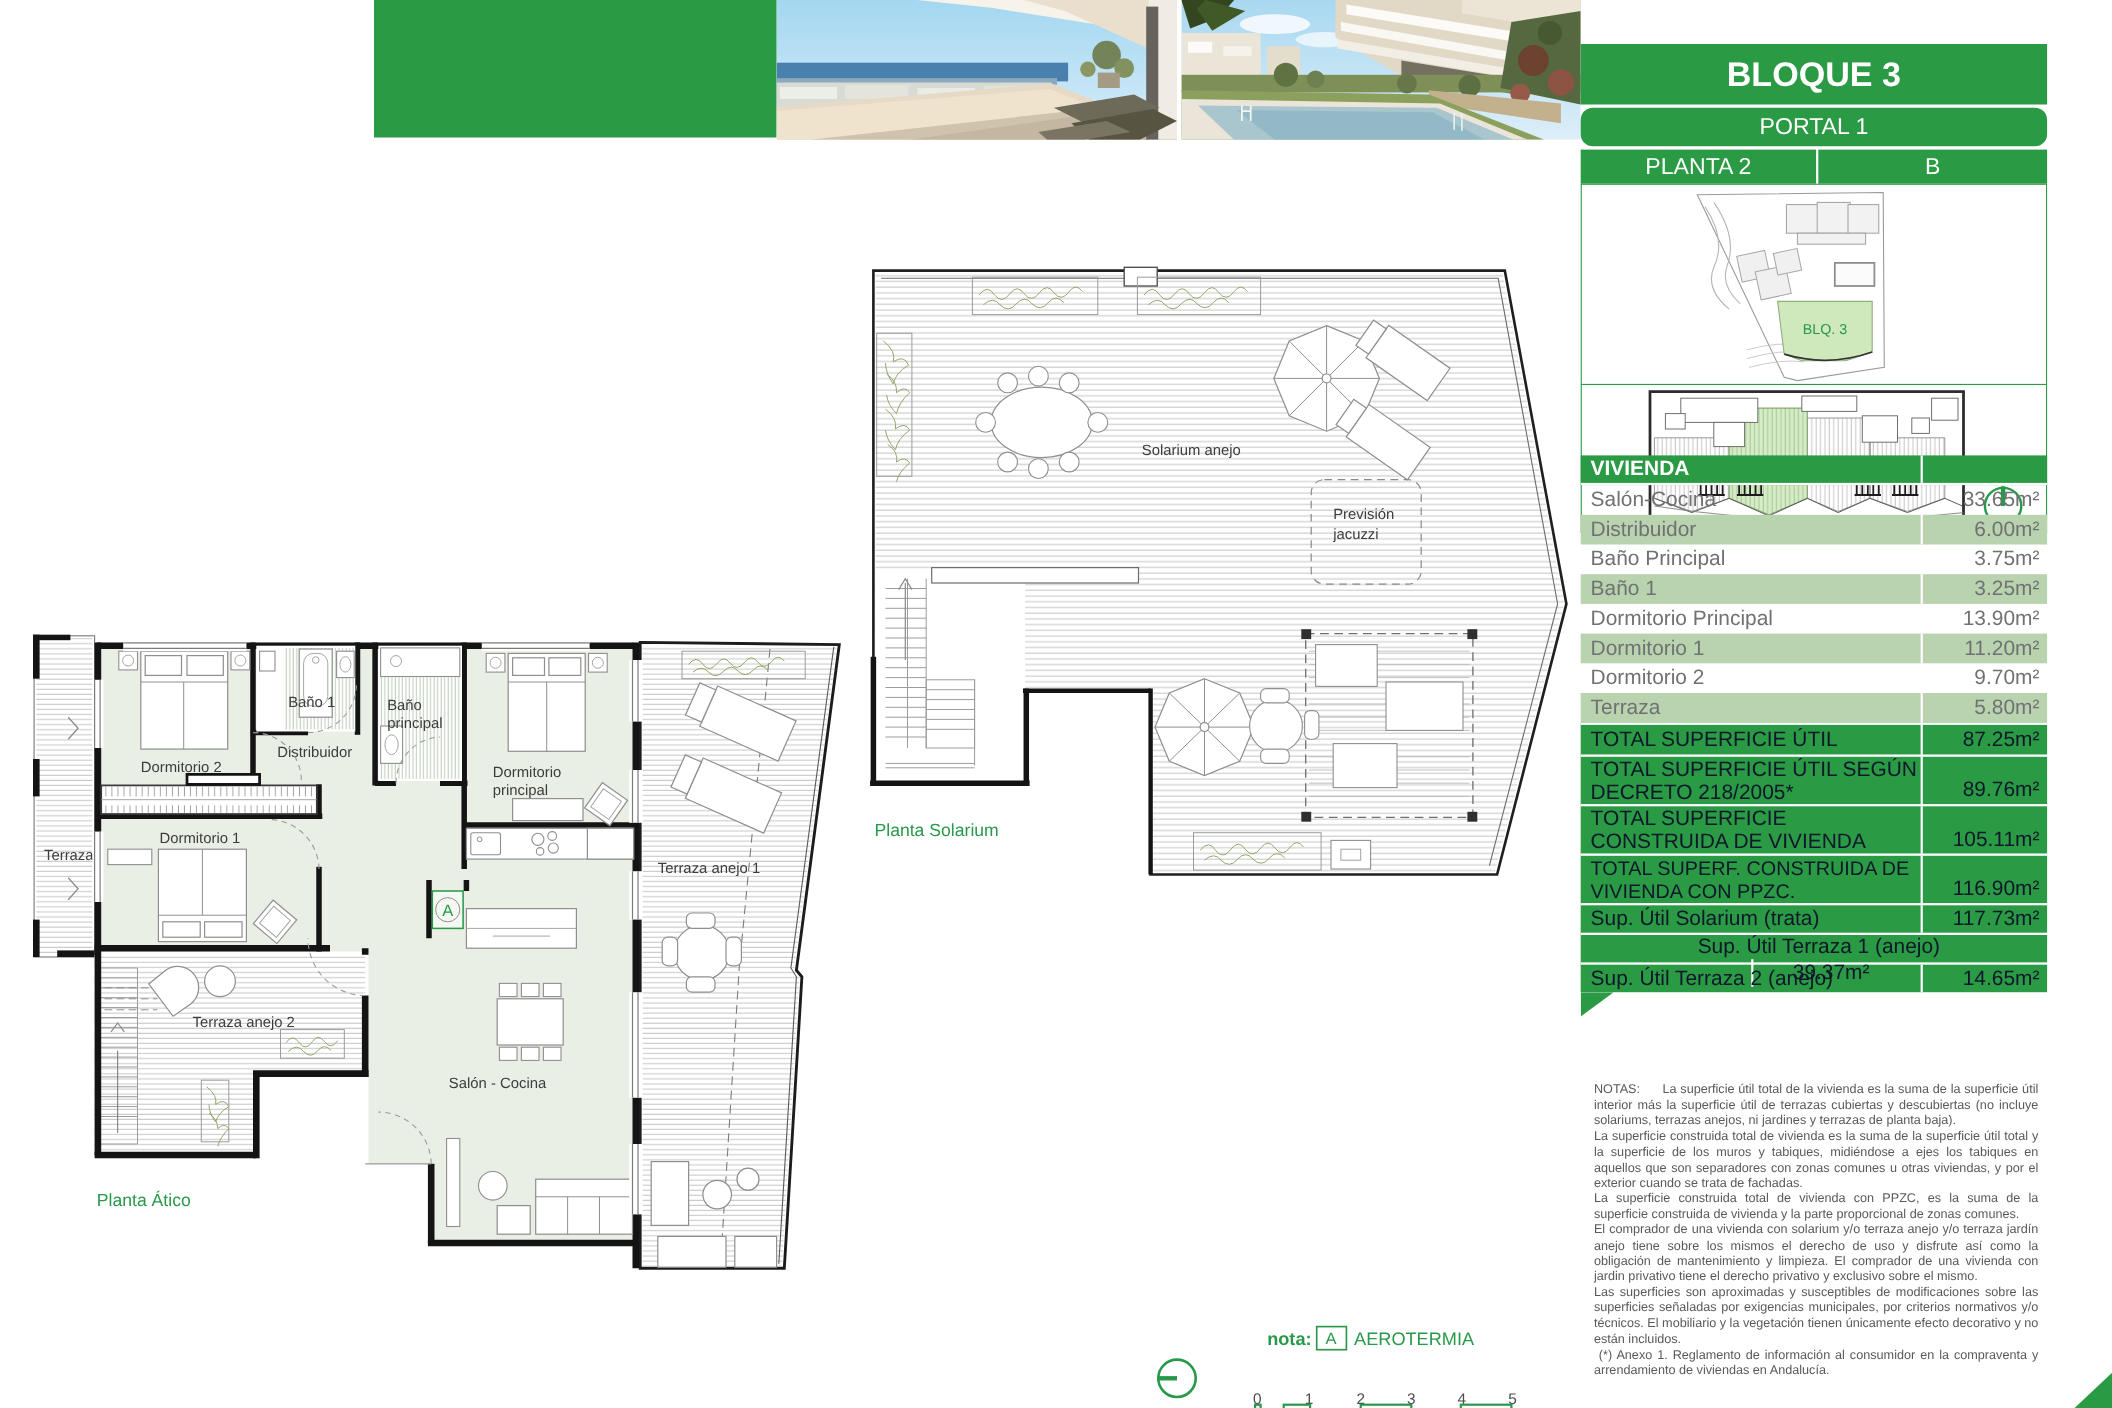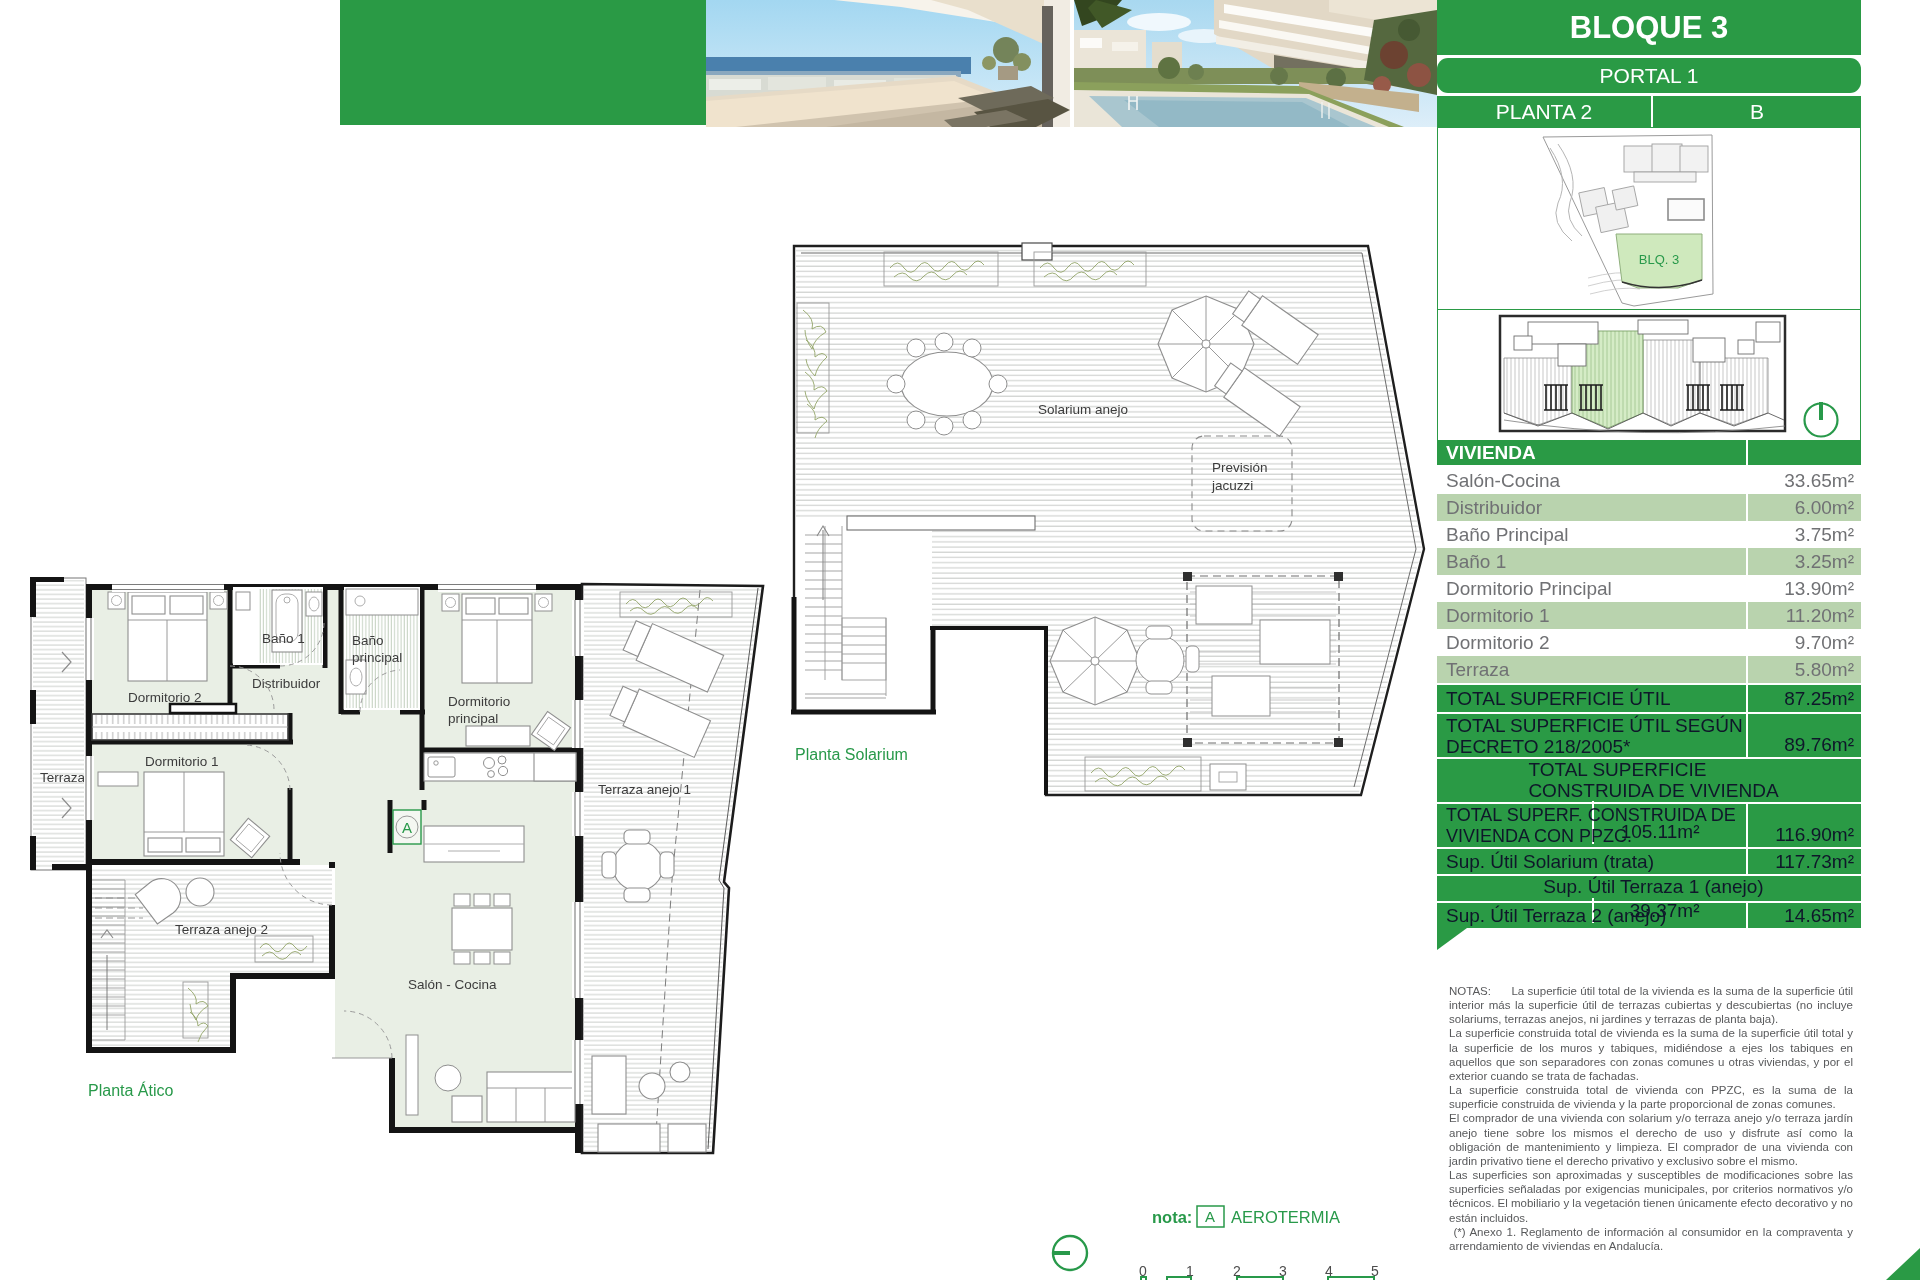--- a/index.html
+++ b/index.html
@@ -579,21 +579,21 @@
 <g fill="#fff" stroke="#28994a" stroke-width="2">
   <rect x="1141" y="1277" width="5" height="10"></rect>
   <rect x="1167" y="1277" width="24" height="10"></rect>
   <rect x="1237" y="1277" width="46" height="10"></rect>
   <rect x="1328" y="1277" width="46" height="10"></rect>
 </g>
 </svg>
 
 <div class="abs" style="left:1437px;top:0;width:424px;">
 
-  <div class="green sb-cell" style="height:55px;font-size:31px;font-weight:bold;">BLOQUE 3</div>
+  <div class="green sb-cell" style="height:55px;font-size:31px;font-weight:bold;margin-top:40px;">BLOQUE 3</div>
   <div style="height:3px;"></div>
 
   <div class="green sb-cell" style="height:35px;font-size:21px;border-radius:11px;">PORTAL 1</div>
   <div style="height:3px;"></div>
 
   <div style="display:flex;height:31px;">
     <div class="green sb-cell" style="width:214px;font-size:21px;">PLANTA 2</div>
     <div style="width:2px;"></div>
     <div class="green sb-cell" style="flex:1;font-size:21px;">B</div>
   </div>
@@ -667,21 +667,21 @@
 
       <path d="M66,103 L100,116 134,103 170,119 205,103 233,116 262,103 296,116 330,103 346,110" fill="none" stroke="#5a5a5a" stroke-width="0.9"></path>
       <path d="M66,110 q140,22 281,6" fill="none" stroke="#7c7c7c" stroke-width="0.8"></path>
 
       <circle cx="383" cy="110" r="16.5" fill="none" stroke="#28994a" stroke-width="2.2"></circle>
       <path d="M383,92 V110" stroke="#28994a" stroke-width="4"></path>
     </svg>
   </div>
 </div>
 
-<div class="abs" style="left:1437px;top:440px;width:424px;">
+<div class="abs" style="left:1437px;top:414px;width:424px;">
 
   <div class="tbl-row green" style="height:25px;color:#fff;font-weight:bold;border-bottom:2px solid #fff;">
       <div class="lbl">VIVIENDA</div>
       <div class="val" style="border-left:2px solid #fff;height:100%;"></div>
     </div>
 
   <div class="tbl-row" style="height:27px;">
       <div class="lbl">Salón-Cocina</div>
       <div class="val">33.65m²</div>
     </div>
@@ -724,21 +724,21 @@
   <div class="tbl-row green tot" style="height:27px;border-top:2px solid #fff;">
       <div class="lbl">TOTAL SUPERFICIE ÚTIL</div>
       <div class="val" style="border-left:2px solid #fff;height:100%;line-height:27px;">87.25m²</div>
     </div>
 
   <div class="tbl-row green tot" style="height:43px;border-top:2px solid #fff;">
       <div class="lbl" style="line-height:21px;white-space:nowrap;">TOTAL SUPERFICIE ÚTIL SEGÚN<br>DECRETO 218/2005*</div>
       <div class="val" style="border-left:2px solid #fff;height:100%;line-height:62px;">89.76m²</div>
     </div>
 
-  <div class="tbl-row green tot" style="height:43px;border-top:2px solid #fff;flex-direction:column;">
+  <div class="tbl-row green tot" style="height:43px;border-top:2px solid #fff;">
       <div class="lbl" style="line-height:21px;white-space:nowrap;">TOTAL SUPERFICIE<br>CONSTRUIDA DE VIVIENDA</div>
       <div class="val" style="border-left:2px solid #fff;height:100%;line-height:62px;">105.11m²</div>
     </div>
 
   <div class="tbl-row green tot" style="height:43px;border-top:2px solid #fff;">
       <div class="lbl" style="line-height:21px;font-size:18px;white-space:nowrap;">TOTAL SUPERF. CONSTRUIDA DE<br>VIVIENDA CON PPZC.</div>
       <div class="val" style="border-left:2px solid #fff;height:100%;line-height:62px;">116.90m²</div>
     </div>
 
   <div class="tbl-row green tot" style="height:25px;border-top:2px solid #fff;">

